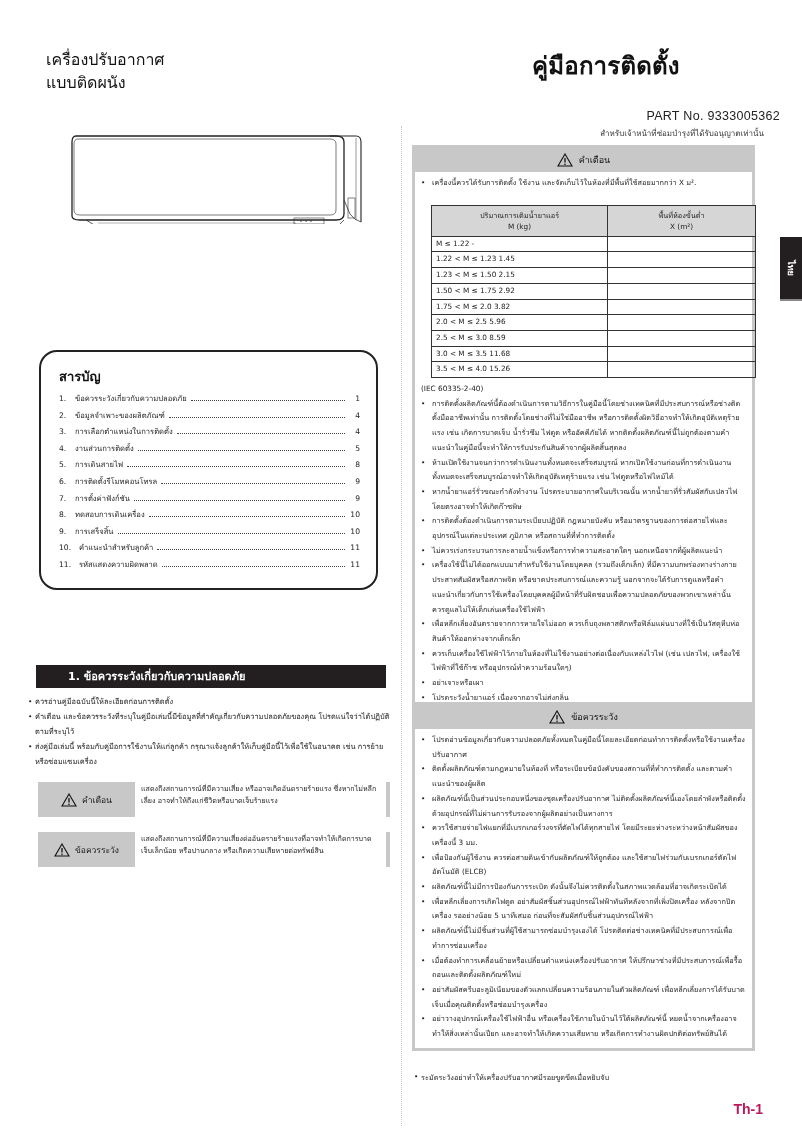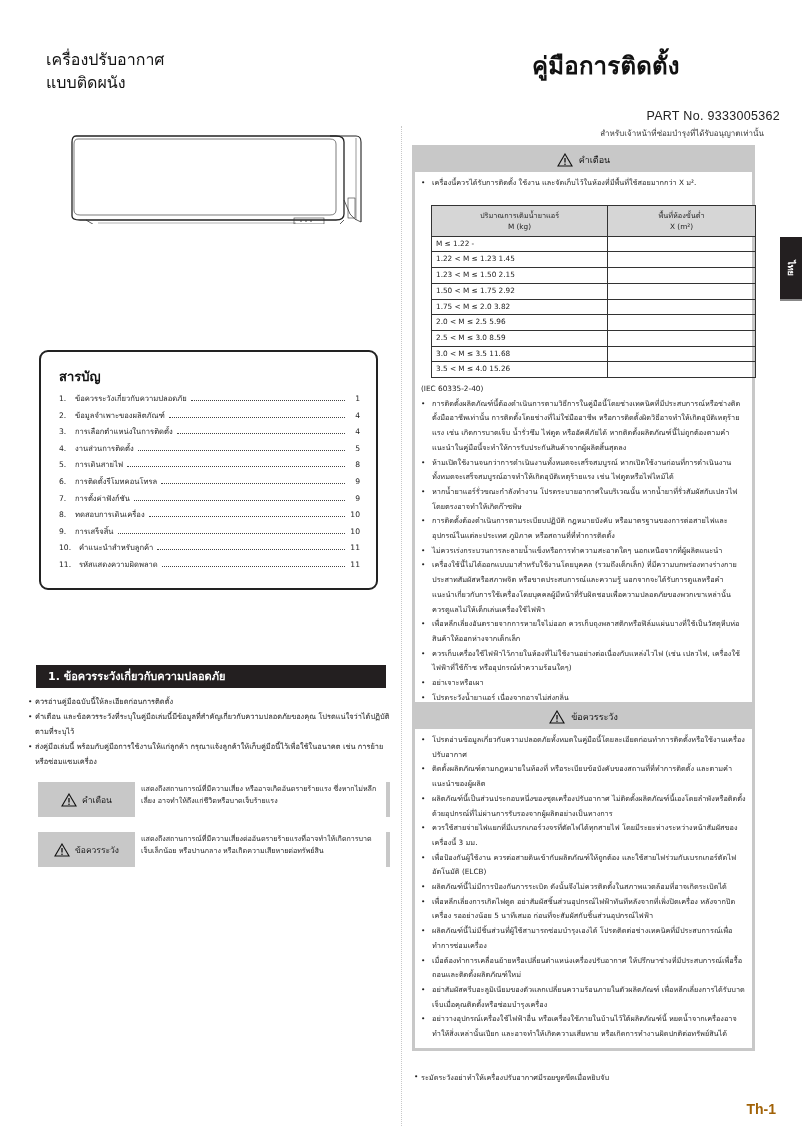--- a/index.html
+++ b/index.html
@@ -18,31 +18,31 @@
   .ac-unit { left: 68px; top: 128px; width: 300px; height: 96px; }
 
   
   .divider { left: 401px; top: 126px; width: 0; height: 1000px; border-left: 1px dotted #c8c8c8; }
 
   
   .side-tab { left: 780px; top: 237px; width: 22px; height: 64px; background: #231f20; border-bottom: 2px solid #888; }
   .side-tab span { position: absolute; left: 50%; top: 50%; transform: translate(-50%, -50%) rotate(90deg); color: #fff; font-size: 9px; font-weight: bold; white-space: nowrap; }
 
   
-  .toc-box { left: 39px; top: 350px; width: 339px; height: 140px + 0px; border: 2px solid #222; border-radius: 9px; padding: 14px 16px 10px 18px; height: 240px; }
+  .toc-box { left: 39px; top: 350px; width: 339px; height: 140px + 0px; border: 2px solid #222; border-radius: 18px; padding: 14px 16px 10px 18px; height: 240px; }
   .toc-title { font-size: 13px; font-weight: bold; margin-bottom: 4px; color: #111; }
   .toc-row { display: flex; align-items: baseline; font-size: 7.6px; line-height: 16.6px; color: #222; }
   .toc-num { width: 16px; flex: none; }
   .toc-num.wide { width: 20px; }
   .toc-label { flex: none; white-space: nowrap; }
   .toc-dots { flex: 1; border-bottom: 1px dotted #444; margin: 0 3px 3px 4px; height: 1px; }
   .toc-page { flex: none; width: 12px; text-align: right; }
 
   
-  .section-head { left: 36px; top: 665px; width: 350px; height: 23px; background: #231f20; color: #fff; font-size: 11px; font-weight: bold; padding-left: 12px; line-height: 23px; }
+  .section-head { left: 36px; top: 665px; width: 350px; height: 23px; background: #231f20; color: #fff; font-size: 11px; font-weight: bold; padding-left: 32px; line-height: 23px; }
 
   .left-bullets { left: 28px; top: 694px; width: 370px; font-size: 7.4px; line-height: 15px; color: #222; }
   .bullet { position: relative; padding-left: 7px; }
   .bullet::before { content: "•"; position: absolute; left: 0; top: 0; }
 
   
   .legend { left: 38px; width: 352px; height: 35px; background: #c8c8c8; display: flex; align-items: center; }
   .legend-label { width: 97px; display: flex; align-items: center; justify-content: center; font-size: 8.5px; color: #111; gap: 5px; }
   .legend-desc { flex: 1; background: #fff; height: 37px; margin-right: 4px; padding: 2px 6px; font-size: 7.1px; line-height: 12px; color: #222; }
 
@@ -52,21 +52,21 @@
   .rbox-body { padding: 4px 6px 6px 6px; font-size: 7.3px; line-height: 14.7px; color: #222; }
   .rbox-body .bullet { padding-left: 11px; }
 
   .ref-table { border-collapse: collapse; margin: 14px 0 4px 10px; width: 325px; font-size: 7.3px; }
   .ref-table th { background: #d6d6d6; border: 1px solid #333; font-weight: normal; padding: 2px 4px; line-height: 11px; height: 31px; }
   .ref-table td { border: 1px solid #333; height: 15px; padding: 0 4px; text-align: left; }
   .ref-table td:first-child { width: 176px; }
 
   .after-note { left: 414px; top: 1072px; font-size: 7.3px; color: #222; width: 360px; }
 
-  .page-num { right: 26px; top: 1101px; font-family: "Liberation Sans", sans-serif; font-size: 14px; font-weight: bold; color: #a16207; }
+  .page-num { right: 39px; top: 1101px; font-family: "Liberation Sans", sans-serif; font-size: 14px; font-weight: bold; color: #be185d; }
 
   .warn-icon { display: inline-block; width: 16px; height: 14px; }
 </style>
 </head>
 <body>
 
 <div class="abs doc-title-left">
   <div>เครื่องปรับอากาศ</div>
   <div>แบบติดผนัง</div>
 </div>

